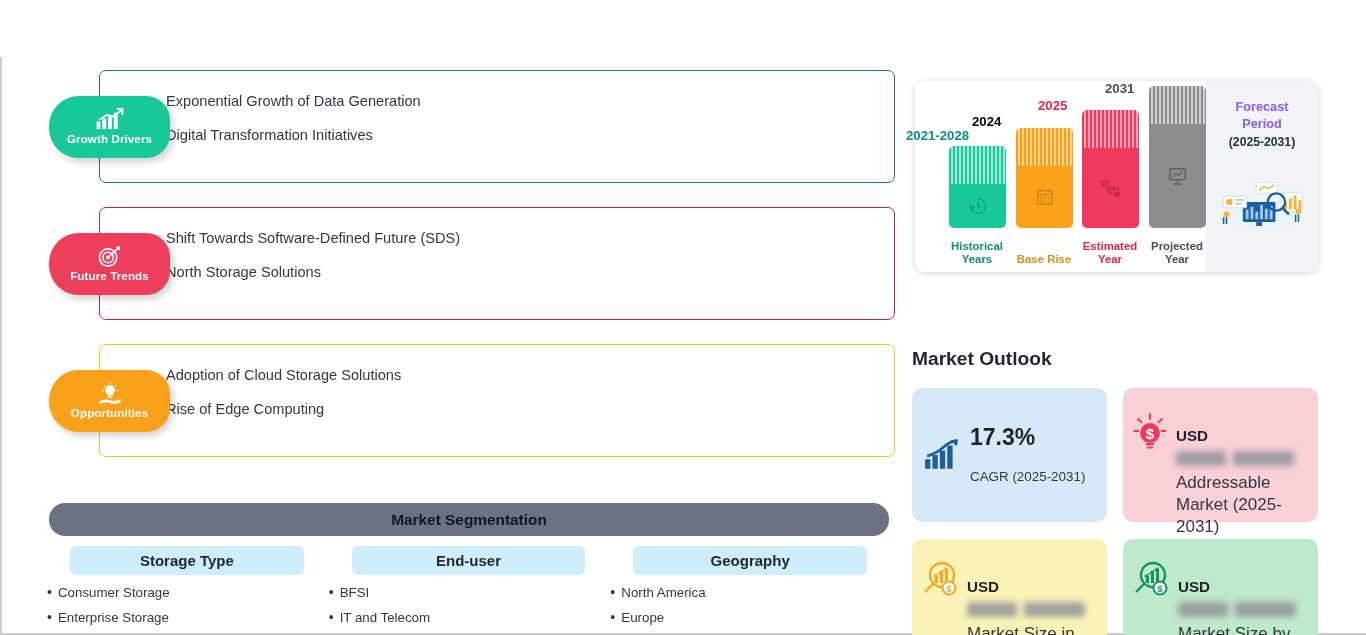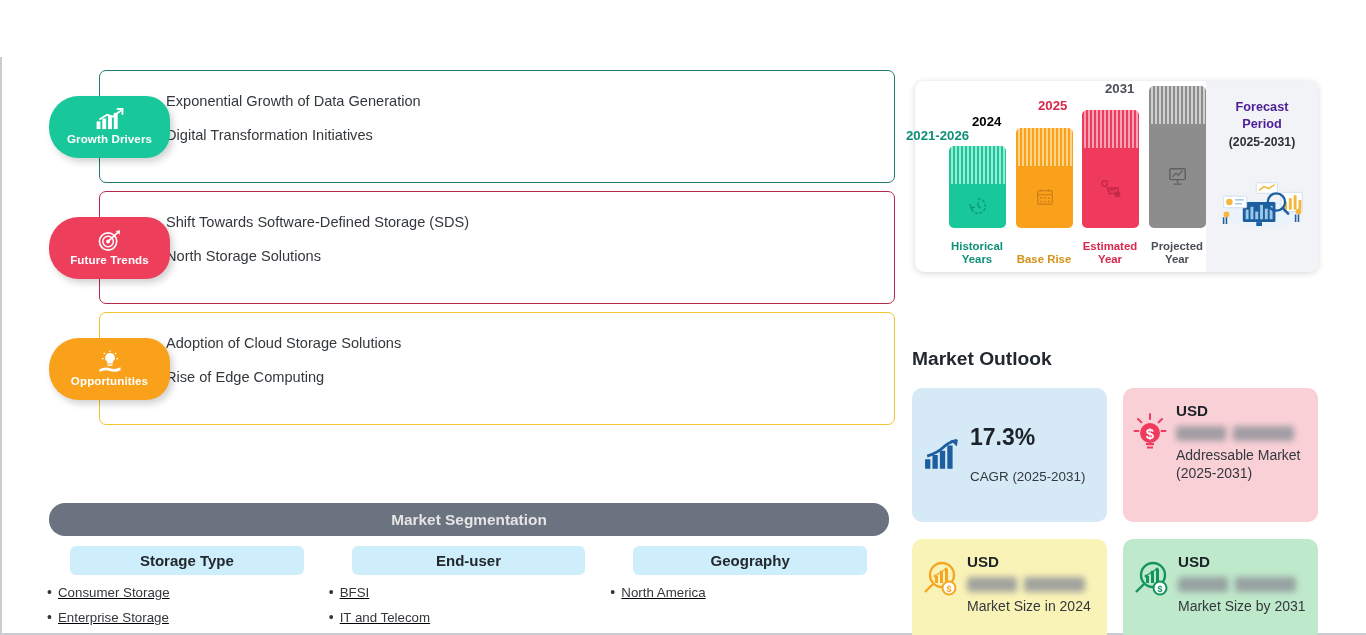--- a/index.html
+++ b/index.html
@@ -23,21 +23,21 @@
 
   
   .frame {
     position:absolute; left:0; top:57px; width:1366px; height:578px;
     border-left:2px solid #c9ccd1; border-bottom:2px solid #c9ccd1; background:#fff;
   }
 
   
   .left { position:absolute; left:47px; top:13px; width:846px; }
 
-  .drv-row { position:relative; margin-bottom:8px; }
+  .drv-row { position:relative; margin-bottom:24px; }
   .drv-box {
     margin-left:50px; border:1.3px solid #1d7a6c; border-radius:7px;
     min-height:113px; background:#fff; padding:22px 0 18px 54px;
   }
   .drv-box.trend { border-color:#b52a4a; }
   .drv-box.opp   { border-color:#f0c330; }
   .drv-box ul { list-style:none; }
   .drv-box li {
     font-size:14.6px; color:#33383d; line-height:1.2;
     margin-bottom:16px; position:relative; padding-left:12px;
@@ -55,31 +55,31 @@
   }
   .badge.growth { background:#18c79a; border-radius:30px 24px 24px 30px; }
   .badge.trends { background:#ed3f5c; border-radius:30px 24px 24px 30px; }
   .badge.opps   { background:#f9a11b; border-radius:30px 24px 24px 30px; }
   .badge-icon { height:23px; margin-bottom:1px; display:block; }
   .badge-label { color:#fff; font-size:11.6px; font-weight:bold; letter-spacing:.1px; }
 
   
   .seg-head {
     position:absolute; left:47px; top:446px; width:840px; height:33px;
-    background:#6b7280; border-radius:16px; color:#e5e5e5; font-size:15.4px; font-weight:bold;
+    background:#6b7280; border-radius:16px; color:#0f172a; font-size:15.4px; font-weight:bold;
     display:flex; align-items:center; justify-content:center;
   }
   .seg-cols { position:absolute; left:45px; top:489px; width:845px; display:flex; }
   .seg-col { width:270px; margin-right:25px; }
   .seg-col-head {
     height:29px; background:#cfeefb; border-radius:6px;
     display:flex; align-items:center; justify-content:center;
     font-size:15px; font-weight:bold; color:#22282e;margin-left:23px;
   }
-  .seg-col ul { list-style:none; margin-top:11px;text-decoration:underline; }
+  .seg-col ul { list-style:none; margin-top:11px; }
   .seg-col li {
     font-size:13.3px; color:#33383d; line-height:1.1;
     margin-bottom:10px; position:relative; padding-left:11px;
   }
   .seg-col li:before { content:"\2022"; position:absolute; left:0; top:-1px; font-size:14px; }
 
   
   .tl-card {
     position:absolute; left:913px; top:24px; width:403px; height:191px;
     background:#fff; border-radius:9px; box-shadow:0 1px 6px rgba(0,0,0,.17);
@@ -93,45 +93,45 @@
     position:absolute; font-size:13.2px; font-weight:bold; text-align:left; width:110px;
   }
   .tl-cap {
     position:absolute; bottom:6px; width:74px; text-align:center;
     font-size:11.4px; font-weight:bold; line-height:1.15;
   }
   .tl-forecast {
     width:112px; background:#f1f3f6; border-radius:0 9px 9px 0;
     display:flex; flex-direction:column; align-items:center; padding-top:18px;
   }
-  .tl-forecast .fc-t { font-size:12.7px; font-weight:bold; color:#4c1d95; text-align:center; line-height:1.32; }
+  .tl-forecast .fc-t { font-size:12.7px; font-weight:bold; color:#8b5cf6; text-align:center; line-height:1.32; }
   .tl-forecast .fc-s { font-size:12.2px; font-weight:bold; color:#2c3136; margin-top:2px; }
 
   
   .mo-title { position:absolute; left:910px; top:291px; font-size:19.2px; font-weight:bold; color:#22282e; }
 
   .mo-card { position:absolute; border-radius:10px; }
   .mo-blue  { left:910px; top:331px; width:195px; height:134px; background:#d6e9f7; }
   .mo-pink  { left:1121px; top:331px; width:195px; height:134px; background:#fad0d7; }
   .mo-yell  { left:910px; top:482px; width:195px; height:115px; background:#faf3b8; }
   .mo-green { left:1121px; top:482px; width:195px; height:115px; background:#bfe9cb; }
 
   .mo-blue-inner { display:flex; align-items:center; height:100%; padding-left:12px; }
   .mo-val { font-size:23px; font-weight:bold; color:#1d2228; line-height:1; }
   .mo-val-sub { font-size:13.4px; color:#33383d; margin-top:20px; }
 
   .mo-row { display:flex; height:100%; padding:14px 12px 0 10px; }
-  .mo-txt { margin-left:9px; }
+  .mo-txt { margin-left:9px;margin-top:25px; }
   .mo-usd { font-size:15.2px; font-weight:bold; color:#1d2228; }
   .mo-blur {
     height:15px; width:118px; margin:7px 0 6px 0;
     background:linear-gradient(90deg,#8e9298 0 42%,transparent 42% 48%,#8e9298 48% 100%);
     filter:blur(3.1px); opacity:.82; border-radius:3px;
   }
-  .mo-lbl { font-size:14px; color:#33383d; line-height:1.28; }
+  .mo-lbl { font-size:17px; color:#33383d; line-height:1.28; }
 </style>
 </head>
 <body>
 
 <div class="page">
 
 
   <div class="frame">
 
     <div class="left">
@@ -152,21 +152,21 @@
             <path d="M4 12 L12 7 L18 9 L27 2" stroke="#fff" stroke-width="1.9" fill="none"></path>
             <path d="M22 1 L28 1 L28 7" stroke="#fff" stroke-width="1.9" fill="none"></path>
           </svg>
           <span class="badge-label">Growth Drivers</span>
         </div>
       </div>
 
       <div class="drv-row">
         <div class="drv-box trend">
           <ul>
-            <li>Shift Towards Software-Defined Storage (SDS)</li>
+            <li>Shift Towards Software-Defined Future (SDS)</li>
             <li>North Storage Solutions</li>
           </ul>
         </div>
         <div class="badge trends">
           <svg class="badge-icon" viewBox="0 0 26 24" width="26" height="23">
             <circle cx="11" cy="13" r="9" fill="none" stroke="#fff" stroke-width="1.7"></circle>
             <circle cx="11" cy="13" r="5.5" fill="none" stroke="#fff" stroke-width="1.5"></circle>
             <circle cx="11" cy="13" r="2" fill="#fff"></circle>
             <line x1="11" y1="13" x2="23" y2="2" stroke="#fff" stroke-width="1.7"></line>
             <path d="M19 2 L23.5 1.5 L23 6 Z" fill="#fff"></path>
@@ -214,29 +214,30 @@
         <ul>
           <li>BFSI</li>
           <li>IT and Telecom</li>
 
         </ul>
       </div>
       <div class="seg-col">
         <div class="seg-col-head">Geography</div>
         <ul>
           <li>North America</li>
+          <li>Europe</li>
 
         </ul>
       </div>
     </div>
 
     <div class="tl-card">
       <div class="tl-bars">
 
-        <div class="tl-year" style="left:-9px; top:47px; color:#0f8f77;">2021-2026</div>
+        <div class="tl-year" style="left:-9px; top:47px; color:#0f8f77;">2021-2028</div>
         <div class="tl-bar" style="left:34px; height:82px;">
           <div class="stripes" style="background:repeating-linear-gradient(90deg,#18c79a 0 2px,#9fe8d4 2px 4px);"></div>
           <div class="solid" style="height:44px; background:#18c79a;">
             <svg viewBox="0 0 22 22" width="20" height="20">
               <path d="M11 3 a8 8 0 1 1 -7.5 10.5" fill="none" stroke="#0a9c78" stroke-width="1.8" stroke-dasharray="3 2"></path>
               <path d="M2 9 L3.5 13.5 L7.5 12" fill="none" stroke="#0a9c78" stroke-width="1.8"></path>
               <line x1="11" y1="7" x2="11" y2="11" stroke="#0a9c78" stroke-width="1.7"></line>
               <line x1="11" y1="11" x2="14" y2="13" stroke="#0a9c78" stroke-width="1.7"></line>
             </svg>
           </div>

